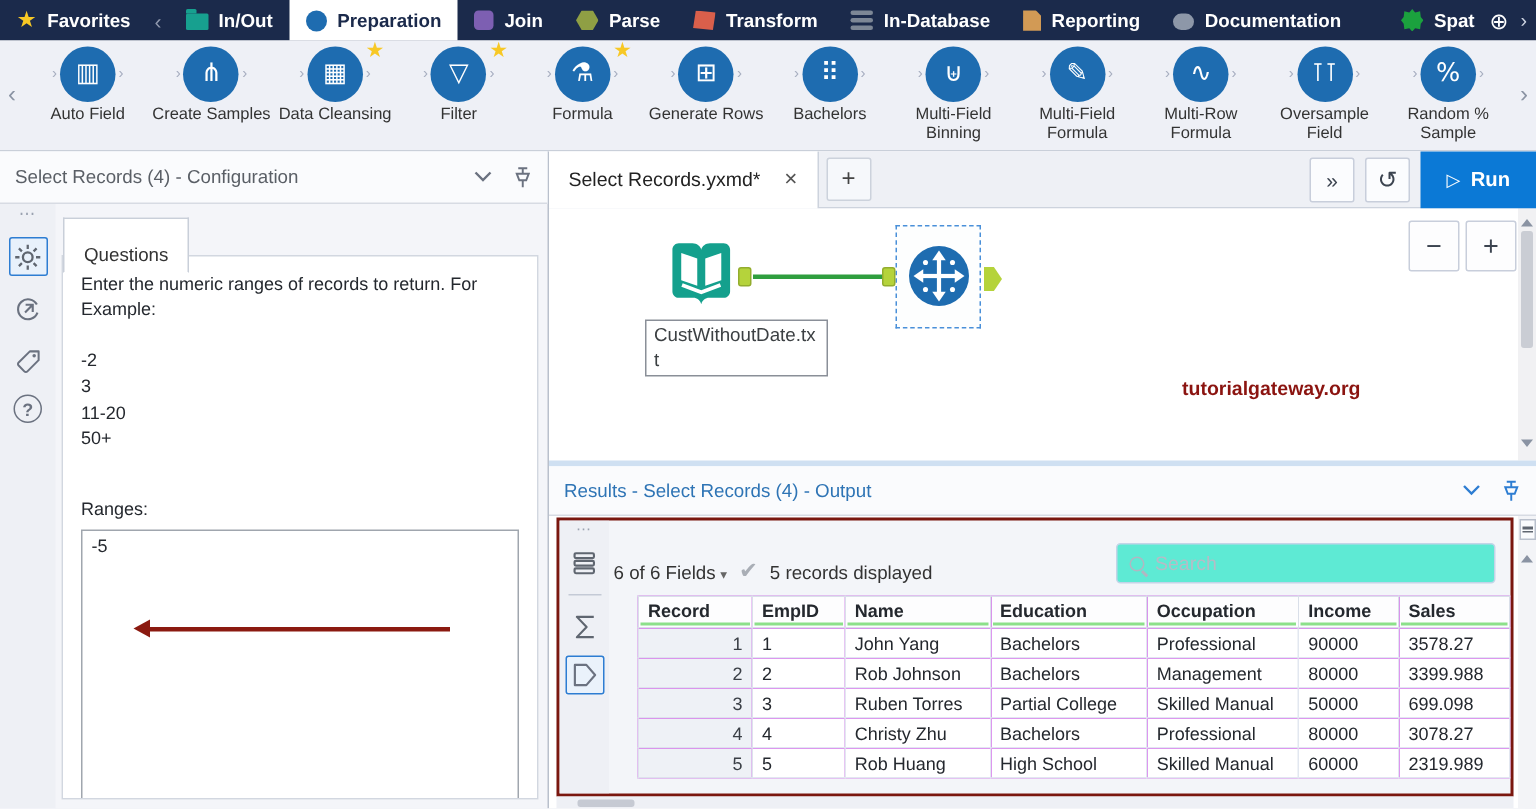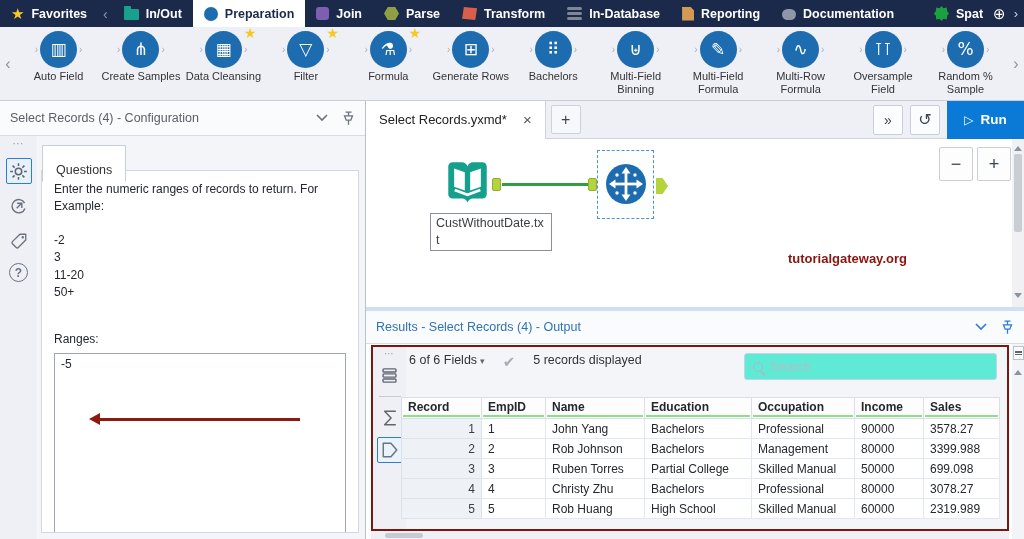--- a/index.html
+++ b/index.html
@@ -119,33 +119,33 @@
   .splitter { position:absolute; top:206px; left:0; right:0; height:4px; background:#cfe0f2; }
   .results { position:absolute; top:210px; left:0; right:0; bottom:0; background:#fff; }
   .results .panel-head { height:33px; }
   .results .ph-title { color:#2e74b5; }
   .red-box { position:absolute; left:5px; top:34px; width:638px; height:186px; border:2px solid #7a170f; background:#f3f5f9; overflow:hidden; }
   .res-strip { position:absolute; left:0; top:0; bottom:0; width:33px; background:#eef0f5; display:flex; flex-direction:column; align-items:center; padding-top:2px; }
   .res-dots { color:#9aa2b0; font-size:10px; letter-spacing:1px; line-height:1; margin-bottom:3px; }
   .res-btn { width:26px; height:26px; display:flex; align-items:center; justify-content:center; border:1px solid transparent; border-radius:2px; margin-bottom:6px; }
   .res-btn.sel { border-color:#2d7dd2; background:#eaf2fb; }
   .res-div { width:22px; height:1px; background:#c4cad6; margin:2px 0 8px; }
-  .res-toolbar { position:absolute; left:36px; top:6px; right:10px; height:36px; display:flex; align-items:flex-start; gap:16px; }
+  .res-toolbar { position:absolute; left:36px; top:6px; right:10px; height:36px; display:flex; align-items:flex-end; gap:6px; }
   .fields-summary { font-size:12.5px; color:#333; }
   .caret { font-size:9px; color:#666; margin-left:3px; }
   .check { color:#a9aeb6; font-size:15px; margin:0 2px; }
   .records-summary { font-size:12.5px; color:#333; }
   .res-spacer { flex:1; }
   .searchbox { width:253px; height:27px; border:1px solid #c3d4e8; border-radius:3px; background:#5eead4; display:flex; align-items:center; padding:0 8px; gap:7px; }
   .mag { width:10px; height:10px; border:1.6px solid #b0b7c2; border-radius:50%; position:relative; flex:none; }
   .mag::after { content:""; position:absolute; left:8px; top:8px; width:5px; height:1.6px; background:#b0b7c2; transform:rotate(45deg); transform-origin:0 0; }
   .searchbox input { border:none; outline:none; flex:1; font-size:13px; color:#333; font-family:"Liberation Sans",sans-serif; background:transparent; }
   .searchbox input::placeholder { color:#b6bcc6; }
 
-  table.grid { position:absolute; left:28px; top:50px; border-collapse:collapse; table-layout:fixed; background:#d946ef; font-size:12px; color:#24282e; }
+  table.grid { position:absolute; left:52px; top:50px; border-collapse:collapse; table-layout:fixed; background:#d946ef; font-size:12px; color:#24282e; }
   table.grid col.c0{width:80px} table.grid col.c1{width:64px} table.grid col.c2{width:99px}
   table.grid col.c3{width:107px} table.grid col.c4{width:103px} table.grid col.c5{width:69px} table.grid col.c6{width:76px}
   table.grid th { position:relative; font-weight:700; text-align:left; padding:2px 6px 4px; height:20px;
                   border:1px solid #d9dfe9; background:#fdfdfe; }
   table.grid th::after { content:""; position:absolute; left:1px; right:1px; bottom:1px; height:2px; background:#8ce08a; }
   table.grid td { height:20px; padding:1px 6px; border:1px solid #e2e7f0; background:#fff; white-space:nowrap; overflow:hidden; }
   table.grid td.c-rec { background:#eef1f6; text-align:right; color:#3a3f46; border-color:#dde2ec; }
   .res-hscroll { position:absolute; left:5px; bottom:0; width:638px; height:8px; background:#eef0f5; }
   .res-hthumb { position:absolute; left:14px; top:1.5px; width:38px; height:5px; background:#c6cad3; border-radius:2px; }
 </style>

